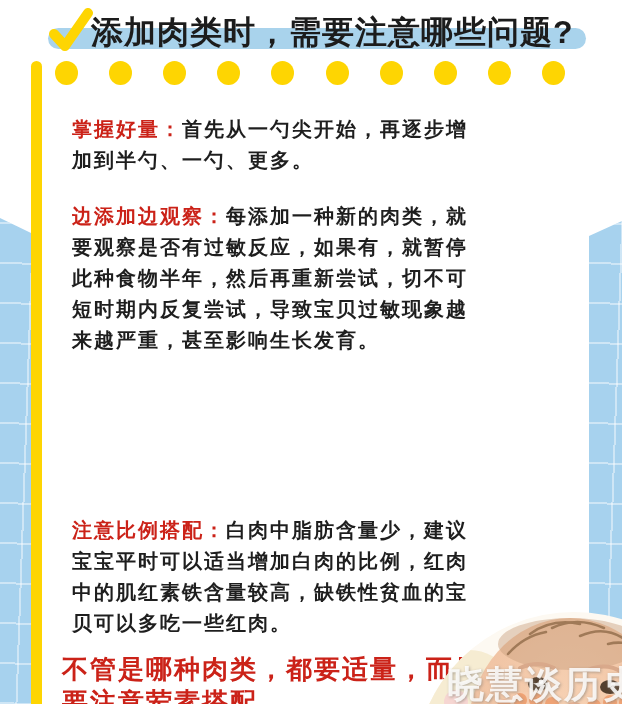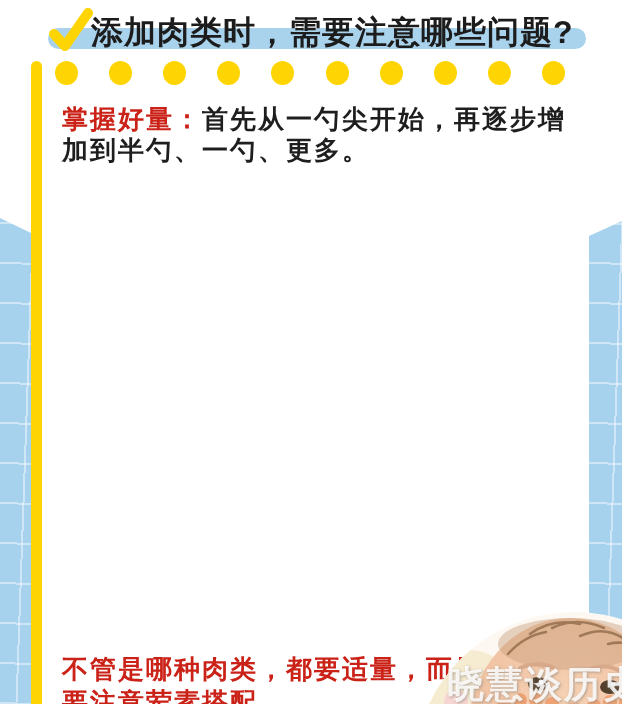--- a/index.html
+++ b/index.html
@@ -24,22 +24,22 @@
   .title-band{position:absolute;left:48px;top:28px;width:538px;height:21px;border-radius:11px;background:#a9d3ec;z-index:1;}
   .check{position:absolute;left:48px;top:8px;width:46px;height:46px;z-index:2;}
   .page-title{
     position:absolute;left:91px;top:11px;margin:0;z-index:2;
     font-size:32px;font-weight:bold;color:#1c1c1c;white-space:nowrap;letter-spacing:1px;
   }
   .dots{position:absolute;left:55px;top:61px;width:510px;height:24px;display:flex;justify-content:space-between;z-index:2;}
   .dot{width:23px;height:24px;border-radius:50%;background:#fed502;}
   
   .tip{
-    position:absolute;left:62px;width:522px;margin:0;z-index:2;
-    font-size:26px;line-height:31px;font-weight:bold;letter-spacing:2px;color:#1e1e1e;
+    position:absolute;left:62px;width:522px;margin:10px;z-index:2;
+    font-size:20px;line-height:31px;font-weight:bold;letter-spacing:2px;color:#1e1e1e;
   }
   .tip-label{color:#cb2218;white-space:pre-wrap;}
   .tip-text{white-space:pre-wrap;color:#1e1e1e;}
   .tip-0{top:104px;}
   .tip-1{top:191px;}
   .tip-2{top:383px;}
   .tip-3{top:505px;}
   .footer-note{
     position:absolute;left:62px;top:653px;width:540px;margin:0;z-index:2;
     font-size:26px;line-height:33px;font-weight:bold;letter-spacing:2px;
@@ -77,22 +77,31 @@
     <span class="dot"></span>
     <span class="dot"></span>
     <span class="dot"></span>
     <span class="dot"></span>
     <span class="dot"></span>
   </div>
 
   <p class="tip tip-0"><span class="tip-label">掌握好量：</span><span class="tip-text">首先从一勺尖开始，再逐步增
 加到半勺、一勺、更多。</span></p>
 
+  <p class="tip tip-1"><span class="tip-label">边添加边观察：</span><span class="tip-text">每添加一种新的肉类，就
+要观察是否有过敏反应，如果有，就暂停
+此种食物半年，然后再重新尝试，切不可
+短时期内反复尝试，导致宝贝过敏现象越
+来越严重，甚至影响生长发育。</span></p>
 
 
+  <p class="tip tip-3"><span class="tip-label">注意比例搭配：</span><span class="tip-text">白肉中脂肪含量少，建议
+宝宝平时可以适当增加白肉的比例，红肉
+中的肌红素铁含量较高，缺铁性贫血的宝
+贝可以多吃一些红肉。</span></p>
 
   <p class="footer-note">不管是哪种肉类，都要适量，而且
 要注意荤素搭配</p>
 
   <svg class="baby" viewBox="0 0 324 324">
     <defs>
       <radialGradient id="skin" cx="50%" cy="40%" r="70%">
         <stop offset="0%" stop-color="#f7d2b4"></stop>
         <stop offset="70%" stop-color="#f0c3a3"></stop>
         <stop offset="100%" stop-color="#e8b392"></stop>

